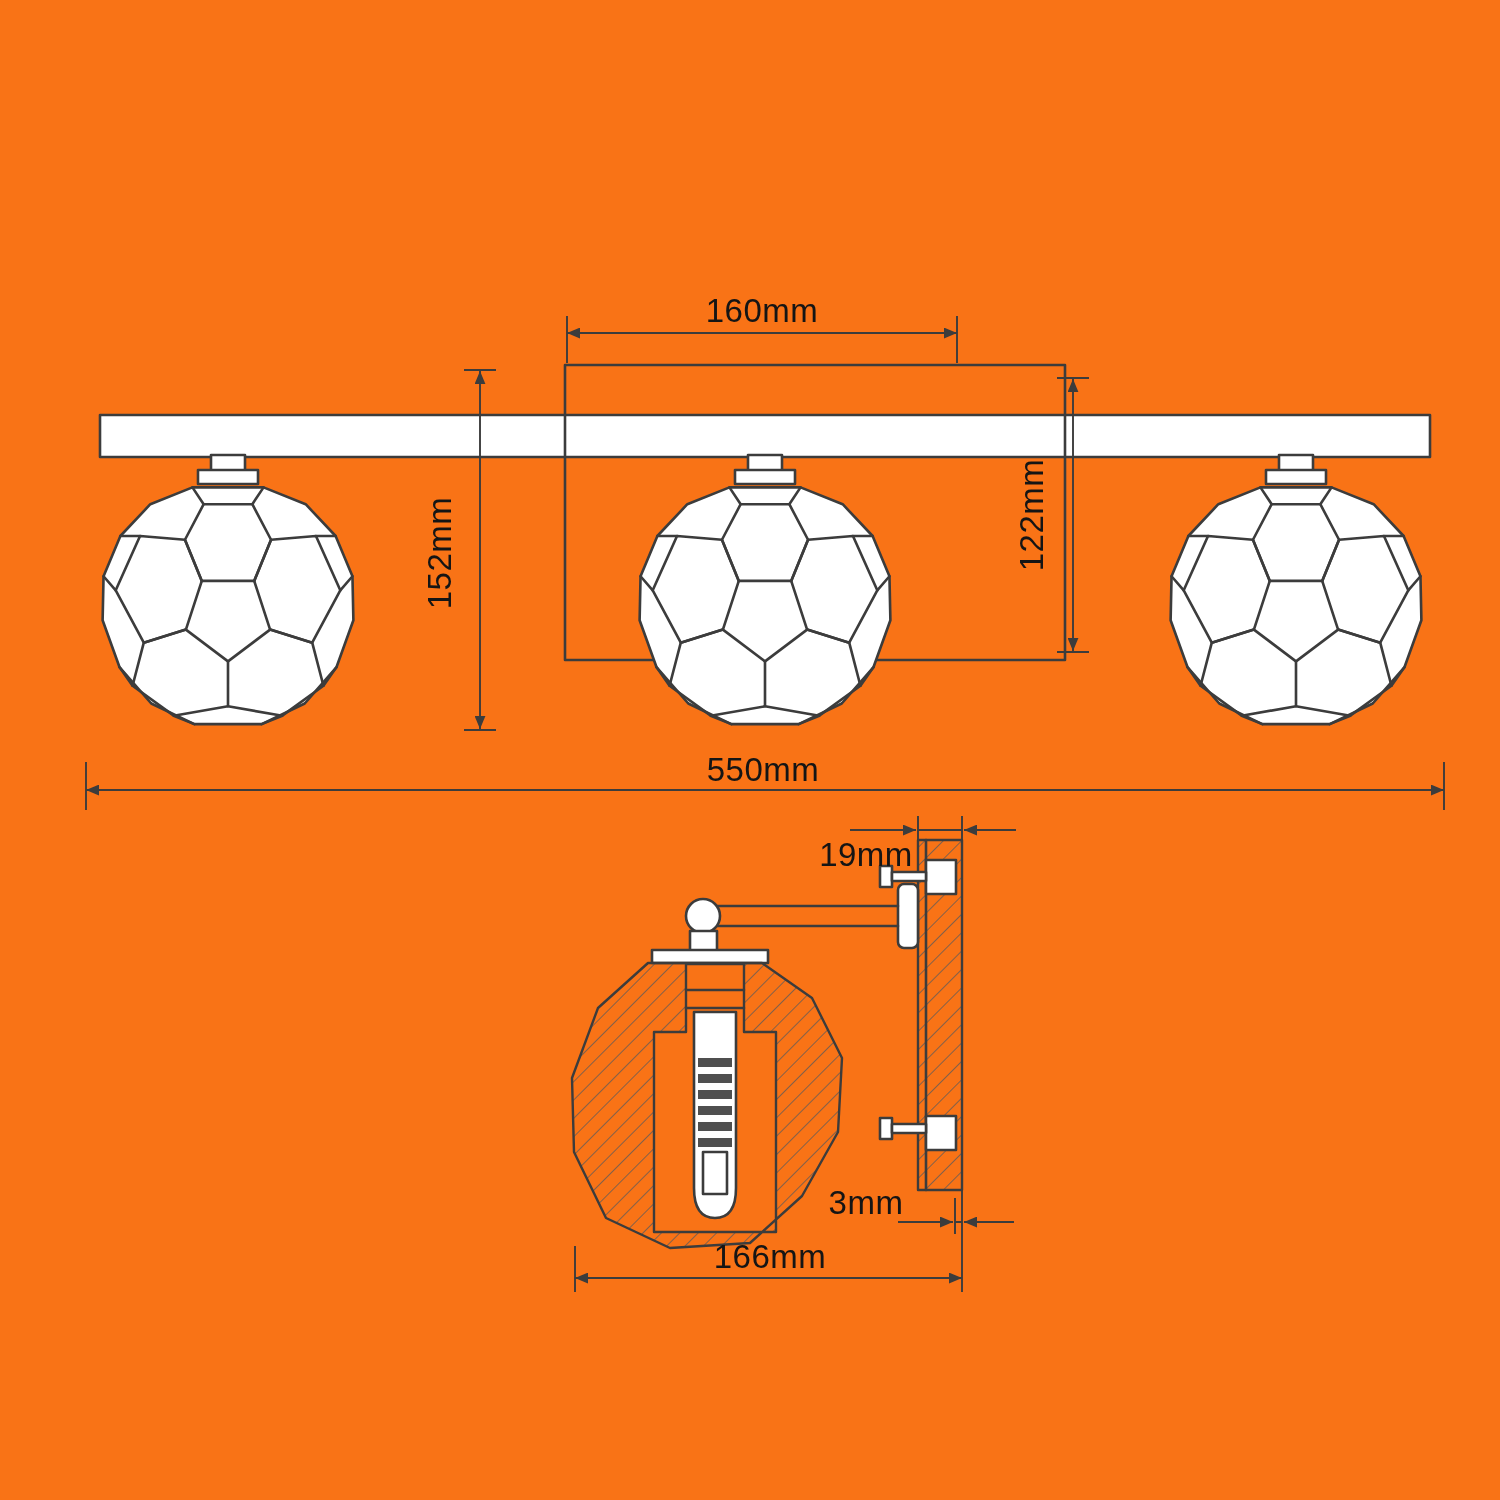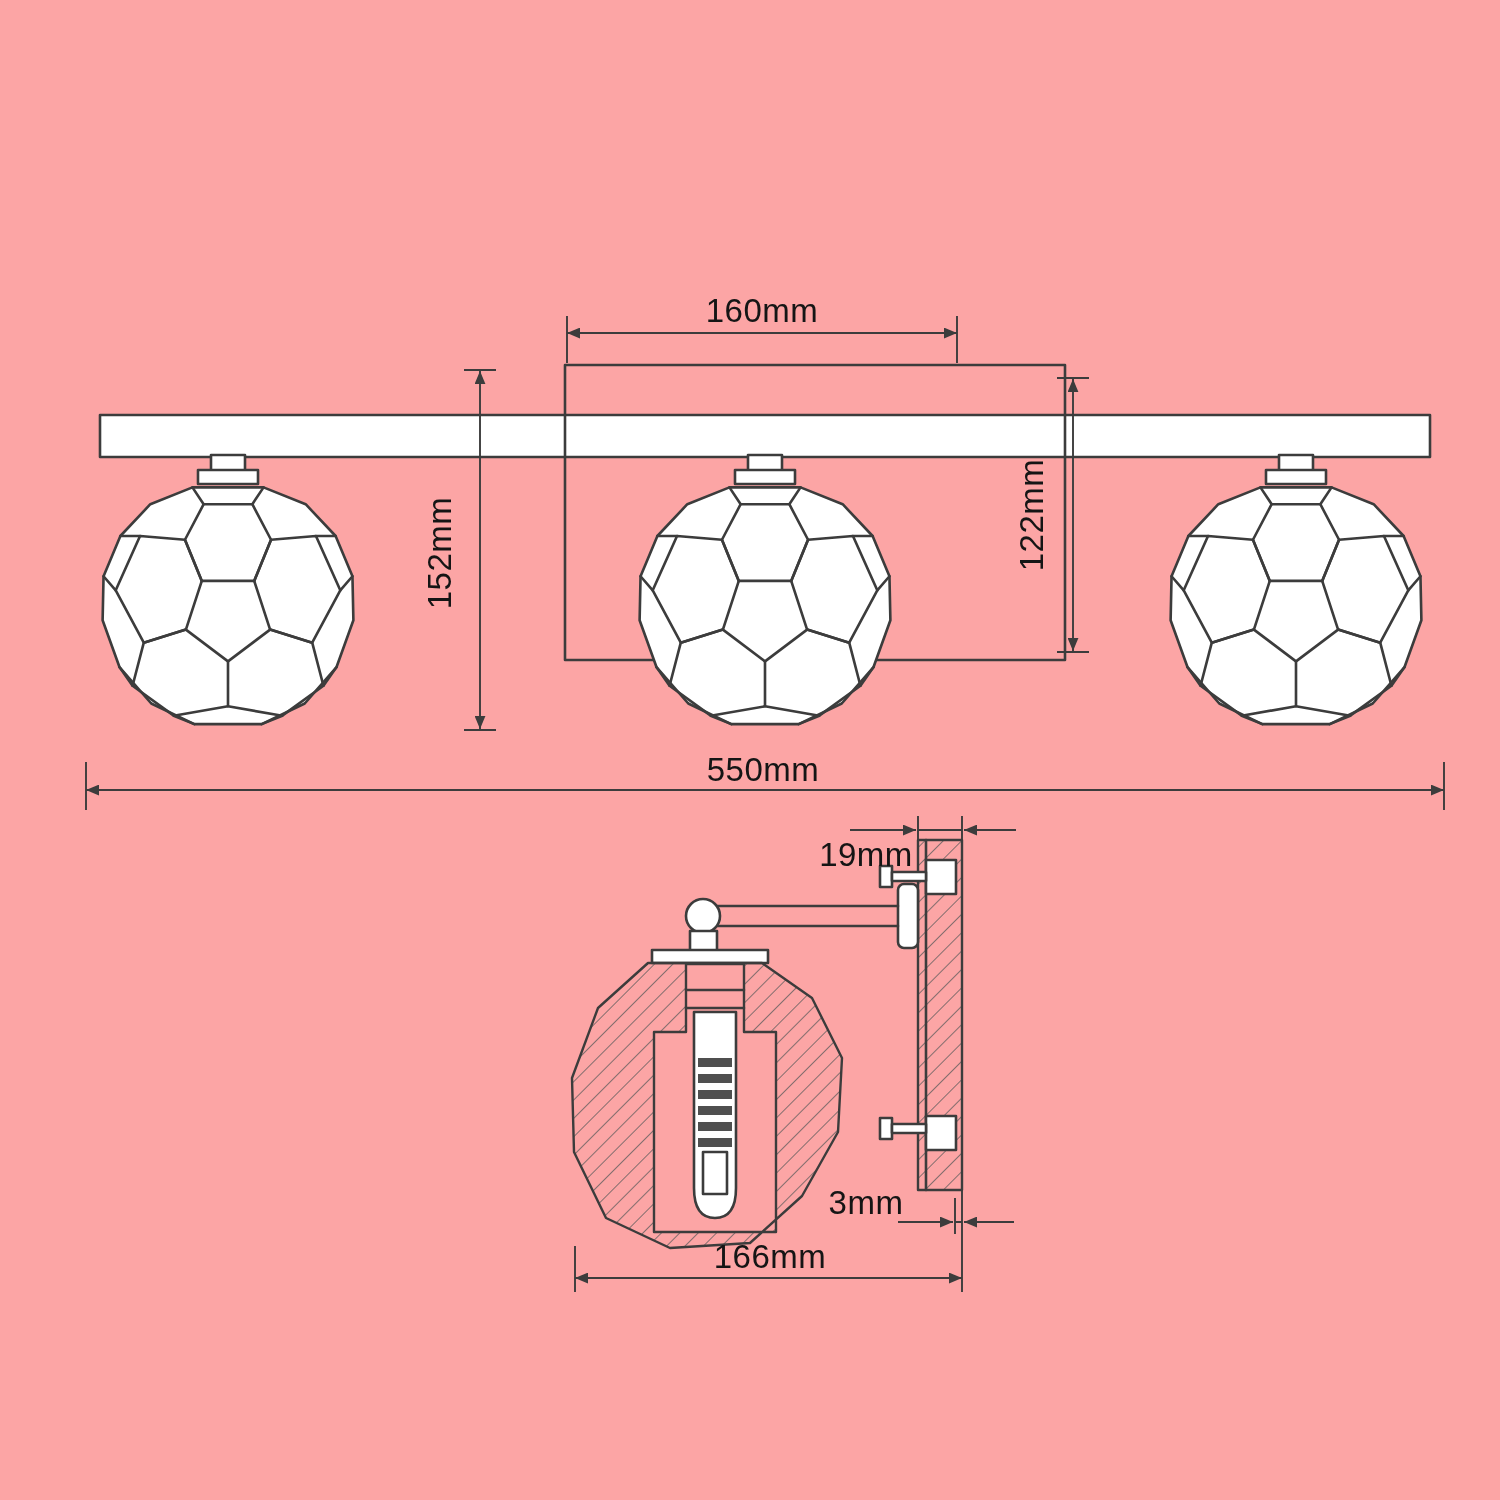--- a/index.html
+++ b/index.html
@@ -1,16 +1,16 @@
 <!DOCTYPE html>
 <html><head>
 <meta charset="utf-8">
 <style>
   html,body{margin:0;padding:0;background:#ffffff;}
-  .page{position:relative;width:1500px;height:1500px;background:#fca5a5;overflow:hidden;}
+  .page{position:relative;width:1500px;height:1500px;background:#f97316;overflow:hidden;}
   svg{display:block;}
   .obj{stroke:#3c3c3c;stroke-width:2.6;fill:none;stroke-linejoin:round;stroke-linecap:round;}
   .objw{stroke:#3c3c3c;stroke-width:2.6;fill:#ffffff;stroke-linejoin:round;}
   .dim{stroke:#3c3c3c;stroke-width:1.9;fill:none;stroke-linecap:butt;}
   .hatched{stroke:#3c3c3c;stroke-width:2.4;fill:url(#hatch);stroke-linejoin:round;}
   .thread{fill:#4f4f4f;stroke:none;}
   .dimtext{font-family:"Liberation Sans", sans-serif;font-size:33px;fill:#151515;letter-spacing:0.5px;}
 </style>
 </head>
 <body>

